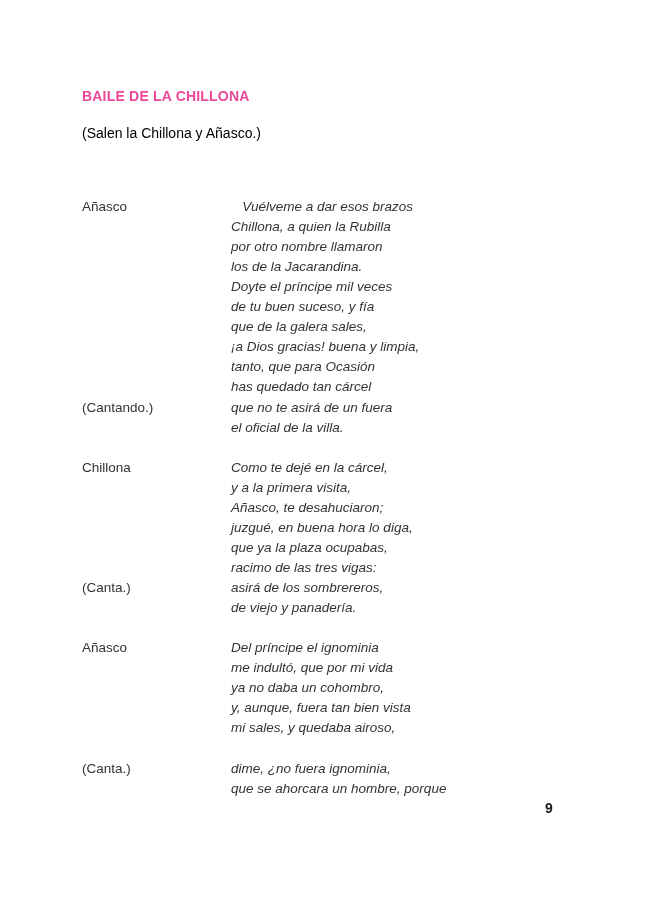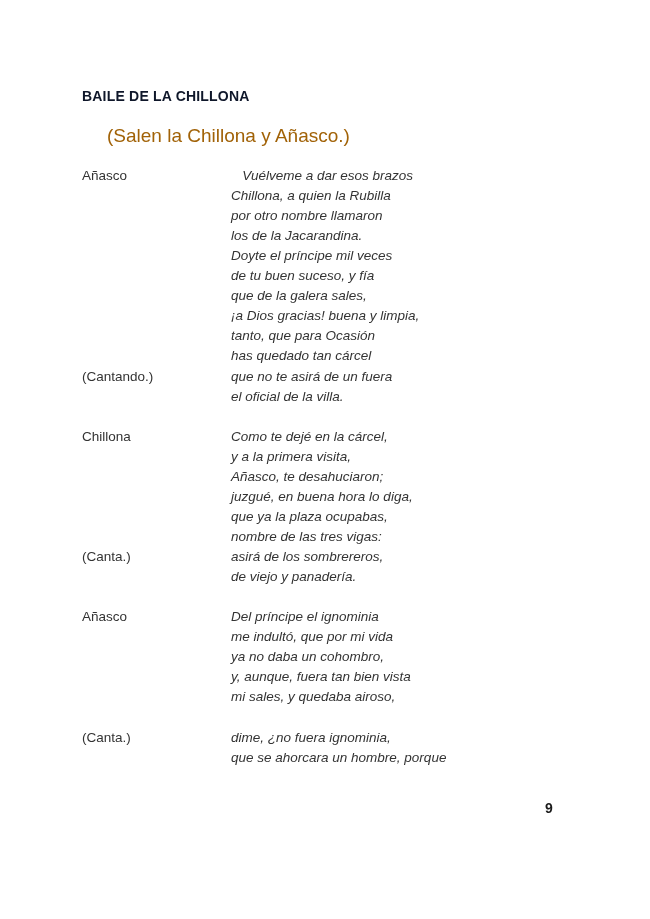--- a/index.html
+++ b/index.html
@@ -1,21 +1,21 @@
 <!DOCTYPE html>
 <html><head>
 <meta charset="utf-8">
 <style>
   html, body { margin: 0; padding: 0; background: #ffffff; }
   body { width: 650px; height: 919px; position: relative; overflow: hidden;
          font-family: "Liberation Sans", sans-serif; color: #2a2a2a; }
   .title { position: absolute; left: 82px; top: 88px; font-size: 14px; font-weight: bold;
-           color: #0f172a; letter-spacing: 0.2px; }
-  .stage { position: absolute; left: 82px; top: 125px; font-size: 19px; color: #a16207; margin-left: 25px; }
-  .line { position: absolute; font-size: 13.5px; color: #333; white-space: nowrap; height: 20px; line-height: 20px; }
+           color: #ec4899; letter-spacing: 0.2px; }
+  .stage { position: absolute; left: 82px; top: 125px; font-size: 14px; color: #000000; }
+  .line { position: absolute; font-size: 13.5px; color: #333; white-space: nowrap; height: 20px; line-height: 20px; margin-top: 31px; }
   .spk { left: 82px; }
   .vrs { left: 231px; font-style: italic; }
   .pagenum { position: absolute; left: 545px; top: 800px; font-size: 14px; font-weight: bold; color: #1a1a1a; }
 </style>
 </head>
 <body>
 
 <div class="title">BAILE DE LA CHILLONA</div>
 <div class="stage">(Salen la Chillona y Añasco.)</div>
 
@@ -35,21 +35,21 @@
   <div class="line spk" style="top:367px">(Cantando.)</div>
   <div class="line vrs" style="top:367px">que no te asirá de un fuera</div>
   <div class="line vrs" style="top:387px">el oficial de la villa.</div>
 
   <div class="line spk" style="top:427px">Chillona</div>
   <div class="line vrs" style="top:427px">Como te dejé en la cárcel,</div>
   <div class="line vrs" style="top:447px">y a la primera visita,</div>
   <div class="line vrs" style="top:467px">Añasco, te desahuciaron;</div>
   <div class="line vrs" style="top:487px">juzgué, en buena hora lo diga,</div>
   <div class="line vrs" style="top:507px">que ya la plaza ocupabas,</div>
-  <div class="line vrs" style="top:527px">nombre de las tres vigas:</div>
+  <div class="line vrs" style="top:527px">racimo de las tres vigas:</div>
   <div class="line spk" style="top:547px">(Canta.)</div>
   <div class="line vrs" style="top:547px">asirá de los sombrereros,</div>
   <div class="line vrs" style="top:567px">de viejo y panadería.</div>
 
   <div class="line spk" style="top:607px">Añasco</div>
   <div class="line vrs" style="top:607px">Del príncipe el ignominia</div>
   <div class="line vrs" style="top:627px">me indultó, que por mi vida</div>
   <div class="line vrs" style="top:647px">ya no daba un cohombro,</div>
   <div class="line vrs" style="top:667px">y, aunque, fuera tan bien vista</div>
   <div class="line vrs" style="top:687px">mi sales, y quedaba airoso,</div>

